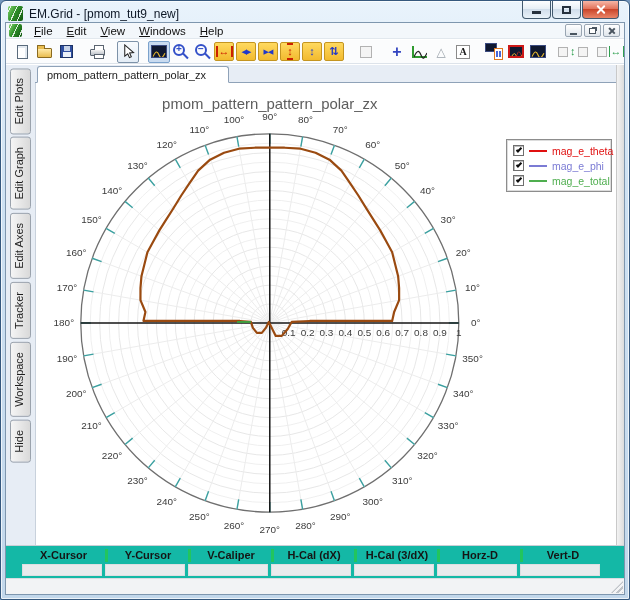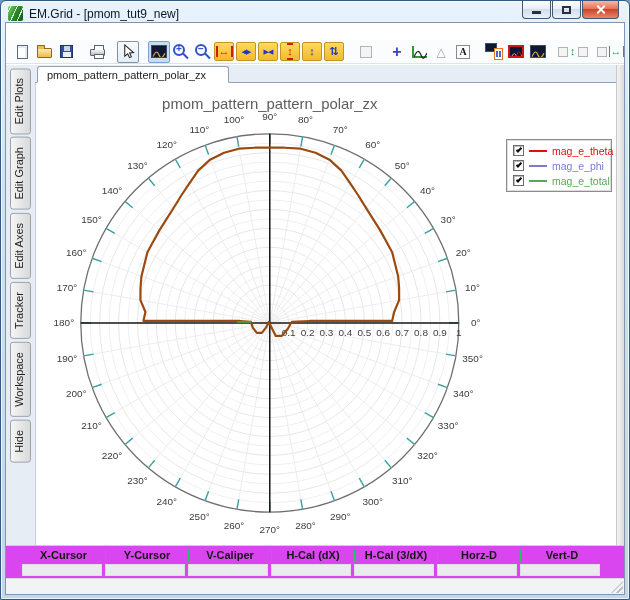--- a/index.html
+++ b/index.html
@@ -112,23 +112,23 @@
   .legend{position:absolute;left:470px;top:56px;width:106px;background:#fff;border:1px solid #8d8d8d;
           box-shadow:inset 0 0 0 1px #dcdcdc;padding:5px 6px;display:flex;flex-direction:column;gap:4px}
   .lrow{display:flex;align-items:center;gap:5px;height:11px}
   .lcheck{width:11px;height:11px;border:1px solid #6f6f6f;background:#fff;box-shadow:inset 1px 1px 0 #bcbcbc;
           display:flex;align-items:center;justify-content:center;flex:none}
   .chk{width:6px;height:3px;border-left:2px solid #0d0d0d;border-bottom:2px solid #0d0d0d;transform:rotate(-45deg);margin-top:-2px}
   .lline{width:18px;border-top:2px solid;flex:none}
   .llabel{font-size:10.5px;white-space:nowrap}
 
   
-  .mtable{position:absolute;left:0;right:0;bottom:16px;height:33px;background:#d946ef;border-top:1px solid #c9cfd6;padding:2px 0 0 16px}
+  .mtable{position:absolute;left:0;right:0;bottom:16px;height:33px;background:#14b8a6;border-top:1px solid #c9cfd6;padding:2px 0 0 16px}
   .mh-row{display:flex;height:15px;align-items:center}
-  .mh{width:83px;text-align:center;font-weight:bold;font-size:11px;color:#151515;height:13px;line-height:13px;border-left:1px solid #22c55e}
+  .mh{width:83px;text-align:center;font-weight:bold;font-size:11px;color:#151515;height:13px;line-height:13px;border-left:3px solid #22c55e}
   .mh:first-child{border-left:none}
   .mv-row{display:flex;gap:3px;margin-top:1px}
   .mv{width:80px;height:12px;background:#e9ebed;border:1px solid #dddfe2}
   .statusbar{position:absolute;left:0;right:0;bottom:0;height:16px;background:#f2f3f5;border-top:1px solid #d9dde2}
   .grip{position:absolute;right:1px;bottom:1px;width:12px;height:12px;
         background:repeating-linear-gradient(135deg,#bfc3c8 0 1.5px,transparent 1.5px 4px);
         clip-path:polygon(100% 0,100% 100%,0 100%)}
 </style>
 </head>
 <body>
@@ -146,20 +146,41 @@
           <span class="g-max"></span>
         </div>
       <div class="cbtn close">
           <span class="g-x"></span>
         </div>
     </div>
   </div>
 
   <div class="client">
 
+    <div class="menubar">
+      <div class="mdi-logo"></div>
+      <div id="menu-items" style="display:flex">
+          <div class="menu-item"><u>F</u>ile</div>
+          <div class="menu-item"><u>E</u>dit</div>
+          <div class="menu-item"><u>V</u>iew</div>
+          <div class="menu-item"><u>W</u>indows</div>
+          <div class="menu-item"><u>H</u>elp</div>
+        </div>
+      <div class="mdi-buttons">
+        <div class="mbtn">
+            <span class="m-min"></span>
+          </div>
+        <div class="mbtn">
+            <span class="m-res"></span>
+          </div>
+        <div class="mbtn">
+            <span class="m-x"></span>
+          </div>
+      </div>
+    </div>
 
     <div class="toolbar">
       <div class="tbtn">
           <span class="i-page"></span>
         </div>
       <div class="tbtn">
           <span class="i-folder"></span>
         </div>
       <div class="tbtn">
           <span class="i-floppy"></span>

